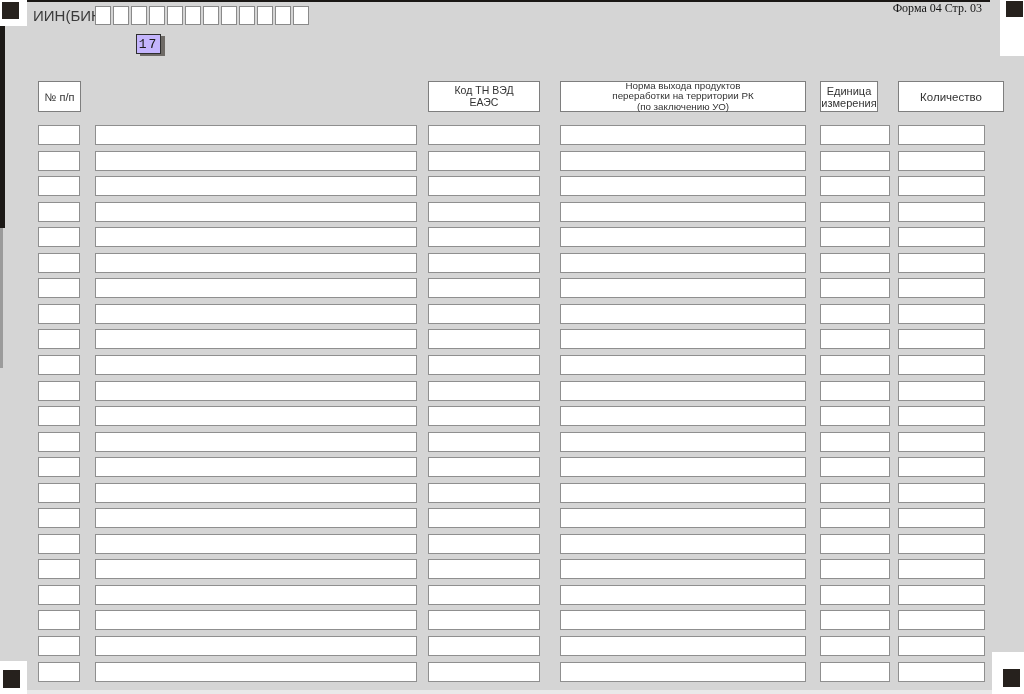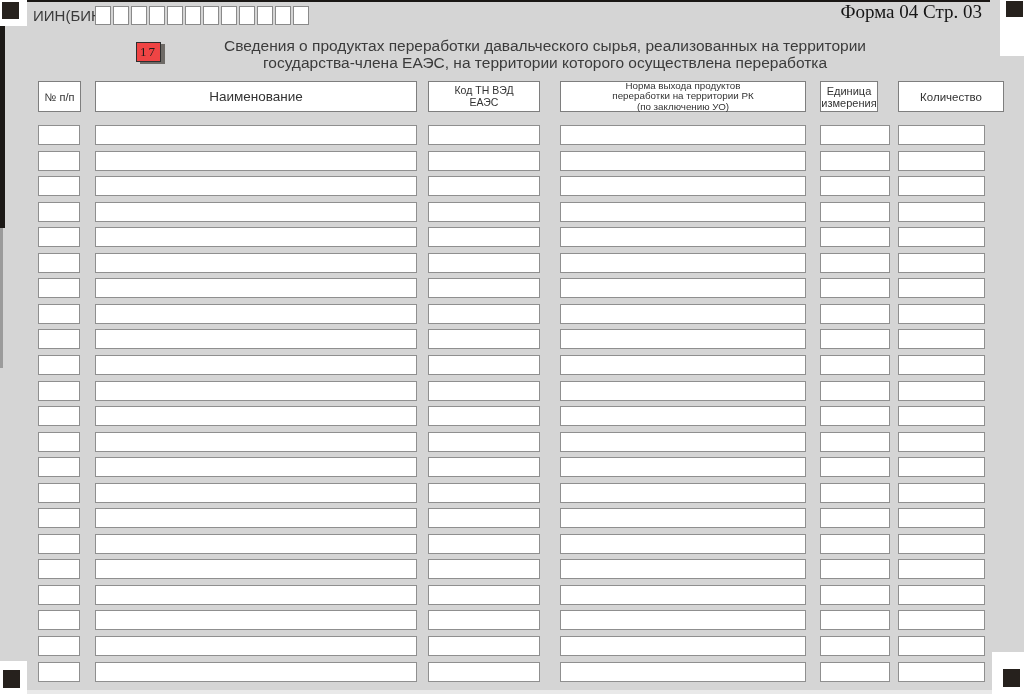--- a/index.html
+++ b/index.html
@@ -24,32 +24,32 @@
   .corner-mark{position:absolute;background:#26211d;}
   .mark-tl{left:2px;top:2px;width:17px;height:17px;}
   .mark-tr{left:1006px;top:1px;width:17px;height:16px;}
   .mark-bl{left:3px;top:670px;width:17px;height:18px;}
   .mark-br{left:1003px;top:669px;width:17px;height:18px;}
 
   
   .form-ref{
     position:absolute;top:1px;right:42px;
     font-family:"Liberation Serif",serif;
-    font-size:19px;color:#151515;
+    font-size:12px;color:#151515;
   }
   .iin-label{position:absolute;left:33px;top:7px;font-size:15px;color:#3a3a3a;}
   .iin-cells{position:absolute;left:95px;top:6px;display:flex;gap:2px;}
   .iin-cell{width:16px;height:19px;background:#fff;border:1px solid #8a8a8a;box-sizing:border-box;}
 
   
   .section-box{
-    position:absolute;left:136px;top:42px;width:25px;height:20px;
-    background:#ef4444;border:1px solid #2e2e2e;box-sizing:border-box;
+    position:absolute;left:136px;top:34px;width:25px;height:20px;
+    background:#c4b5fd;border:1px solid #2e2e2e;box-sizing:border-box;
     box-shadow:4px 2px 0 #6e6a66;
-    font-family:Liberation Serif, serif;font-size:13px;color:#1d1d1d;
+    font-family:Liberation Mono, monospace;font-size:13px;color:#1d1d1d;
     display:flex;align-items:center;justify-content:center;letter-spacing:2px;
   }
   .section-title{
     position:absolute;left:140px;top:38px;width:810px;
     text-align:center;font-size:15.5px;line-height:16.5px;color:#3b3b3b;
     white-space:pre-line;
   }
 
   
   .hbox{
@@ -108,25 +108,22 @@
       <div class="iin-cell"></div>
       <div class="iin-cell"></div>
       <div class="iin-cell"></div>
       <div class="iin-cell"></div>
       <div class="iin-cell"></div>
       <div class="iin-cell"></div>
       <div class="iin-cell"></div>
     </div>
 
   <div class="section-box">17</div>
-  <div class="section-title">Сведения о продуктах переработки давальческого сырья, реализованных на территории
-государства-члена ЕАЭС, на территории которого осуществлена переработка</div>
 
   <div class="hbox h-num">№ п/п</div>
-  <div class="hbox h-name">Наименование</div>
   <div class="hbox h-code">Код ТН ВЭД
 ЕАЭС</div>
   <div class="hbox h-norm">Норма выхода продуктов
 переработки на территории РК
 (по заключению УО)</div>
   <div class="hbox h-unit">Единица
 измерения</div>
   <div class="hbox h-qty">Количество</div>
 
   <div>

